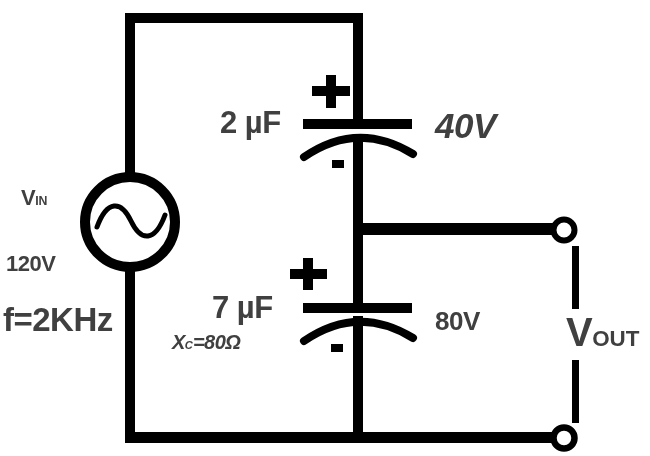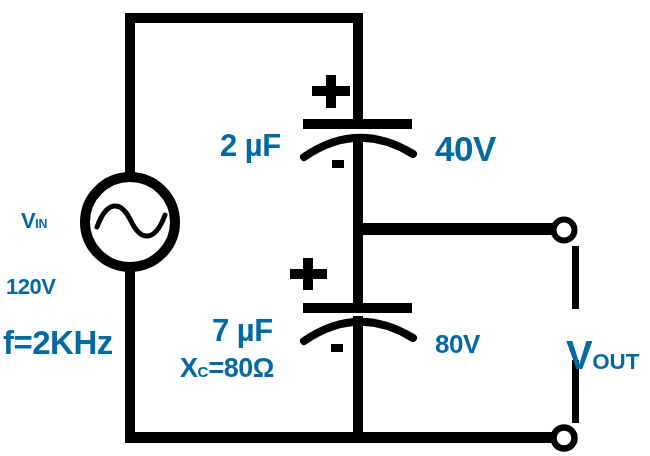--- a/index.html
+++ b/index.html
@@ -13,25 +13,24 @@
     overflow: hidden;
   }
   .stage svg {
     position: absolute;
     left: 0; top: 0;
     width: 650px; height: 456px;
   }
   .label {
     position: absolute;
     font-weight: bold;
-    color: #0369a1;
+    color: #404040;
     line-height: 1;
     white-space: nowrap;
     letter-spacing: -0.5px;
-    margin-top: 23px;
   }
   .sub {
     font-size: 0.56em;
     letter-spacing: 0;
   }
   .wire { fill: #000; }
   .plate { fill: #000; }
   .arc { stroke: #000; stroke-width: 8; fill: none; stroke-linecap: round; }
   .node { fill: #fff; stroke: #000; }
 </style>
@@ -78,23 +77,23 @@
 
   <div class="label" style="left:21px; top:187px; font-size:22px;"><span>V</span><span class="sub">IN</span></div>
 
   <div class="label" style="left:6px; top:253px; font-size:22px;">120V</div>
 
   <div class="label" style="left:3px; top:303px; font-size:33px;">f=2KHz</div>
 
   <div class="label" style="left:220px; top:107px; font-size:31px;">2 µF</div>
 
 
-  <div class="label" style="left:435px; top:108px; font-size:35px;">40V</div>
+  <div class="label" style="left:435px; top:108px; font-size:35px;font-style:italic;">40V</div>
 
   <div class="label" style="left:212px; top:292px; font-size:31px;">7 µF</div>
 
-  <div class="label" style="left:180px; top:332px; font-size:27px;"><span>X</span><span class="sub">C</span><span>=80Ω</span></div>
+  <div class="label" style="left:172px; top:332px; font-size:20px;font-style:italic;"><span>X</span><span class="sub">C</span><span>=80Ω</span></div>
 
   <div class="label" style="left:435px; top:308px; font-size:26px;">80V</div>
 
   <div class="label" style="left:566px; top:312px; font-size:40px;"><span>V</span><span class="sub">OUT</span></div>
 
 </div>
 
 </body></html>

